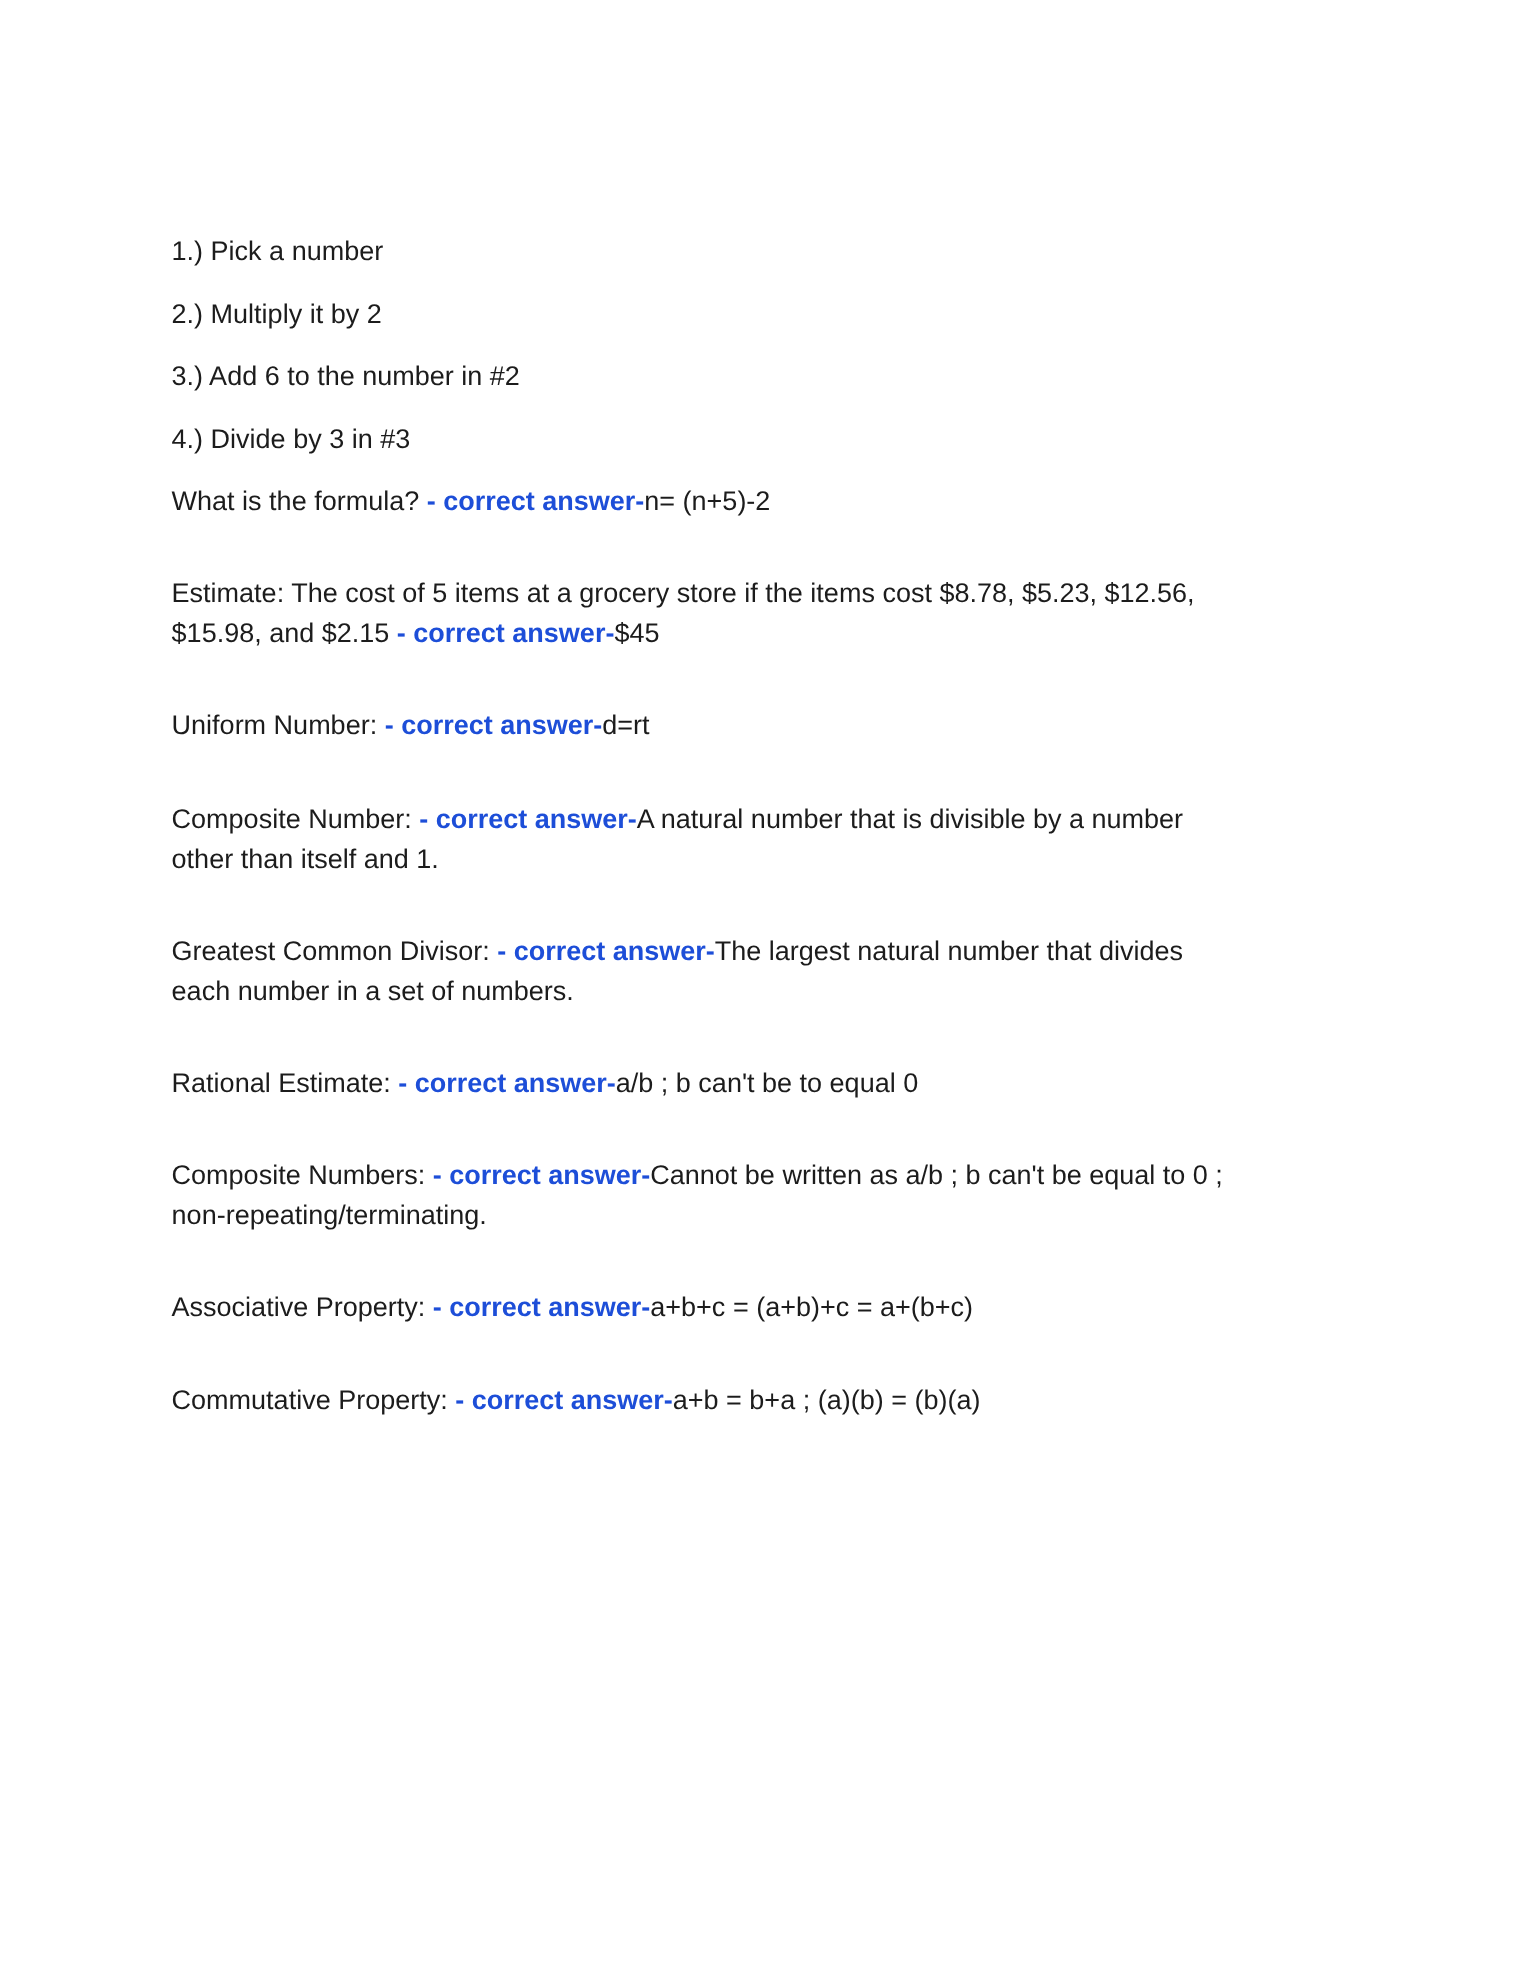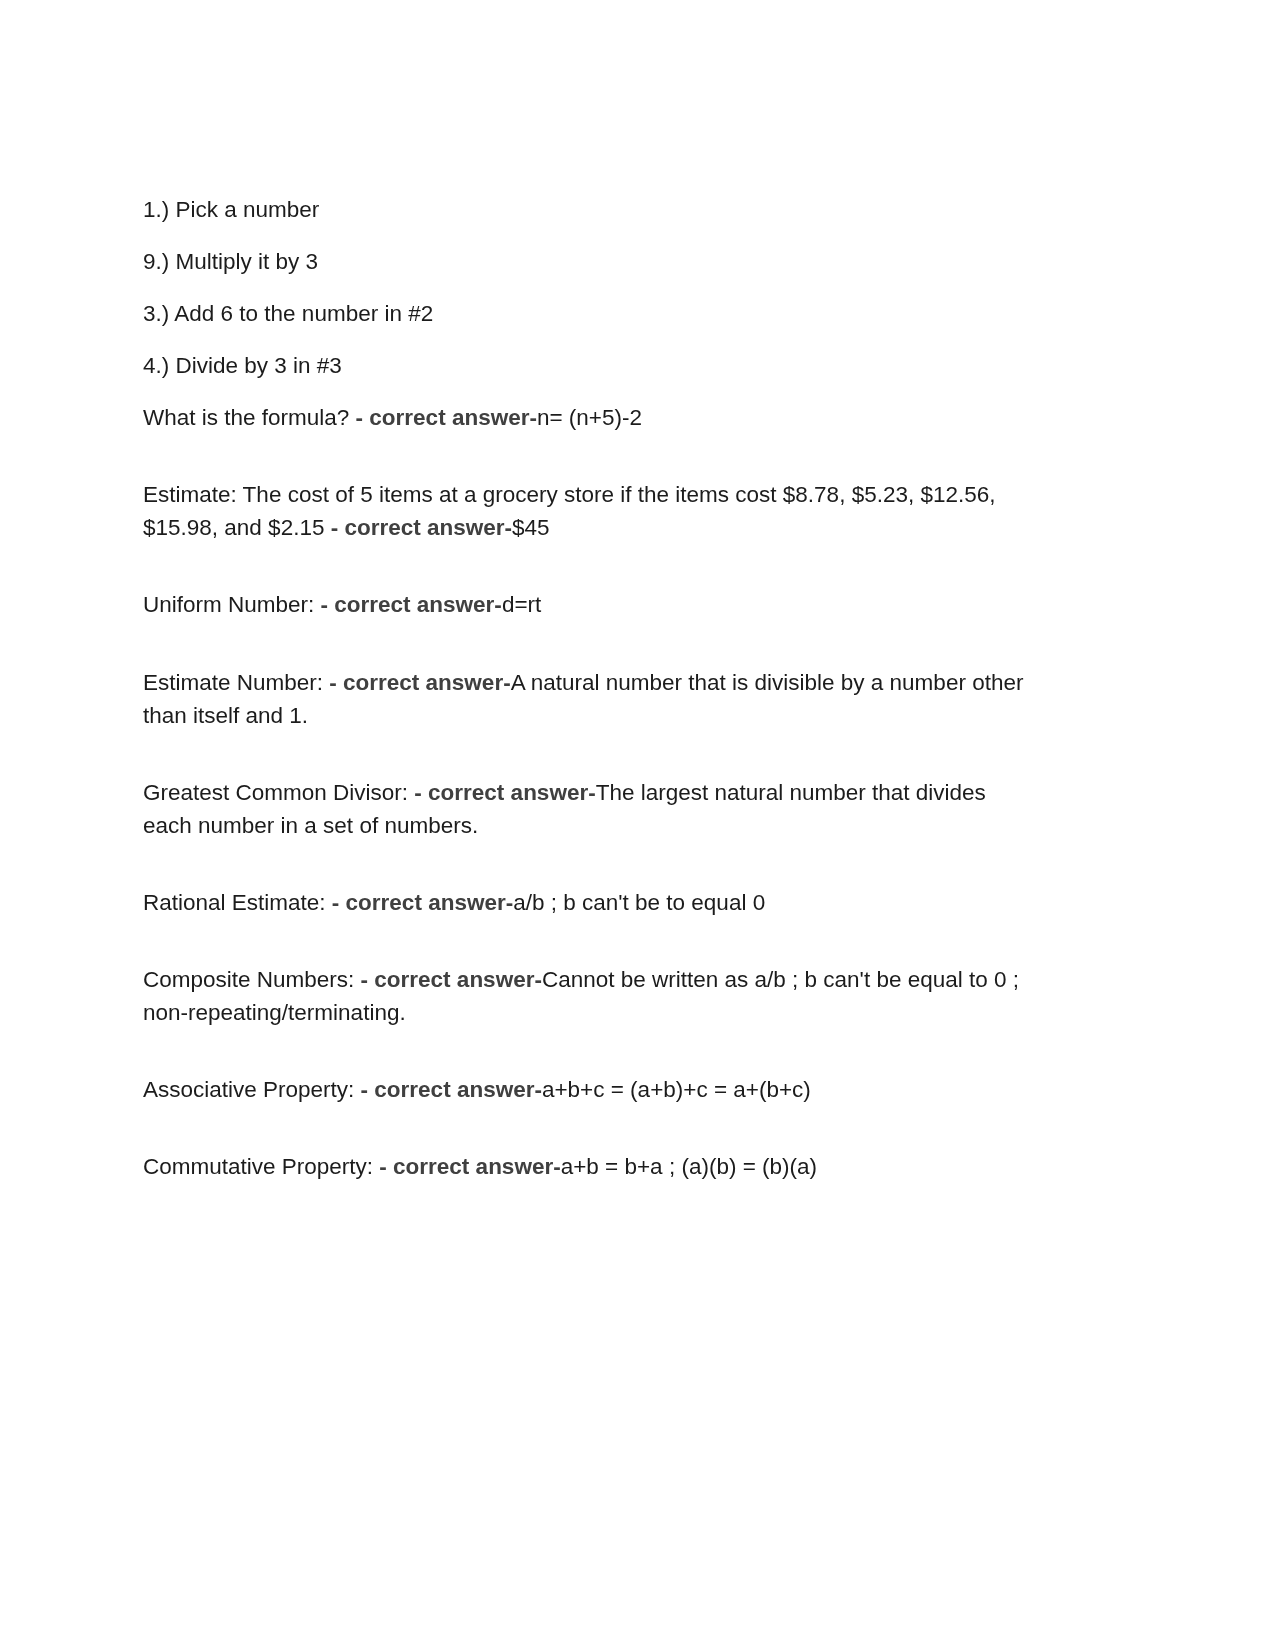--- a/index.html
+++ b/index.html
@@ -19,44 +19,44 @@
     padding: 193px 228px 60px 143px;
     overflow: hidden;
   }
   .para {
     margin: 0 0 19px 0;
   }
   .gap {
     margin-top: 44px;
   }
   .marker {
-    color: #404040;
+    color: #1d4ed8;
     font-weight: bold;
   }
 </style>
 </head>
 <body>
 
 <div class="page">
 
   <p class="para"><span>1.) Pick a number</span></p>
 
-  <p class="para"><span>9.) Multiply it by 3</span></p>
+  <p class="para"><span>2.) Multiply it by 2</span></p>
 
   <p class="para"><span>3.) Add 6 to the number in #2</span></p>
 
   <p class="para"><span>4.) Divide by 3 in #3</span></p>
 
   <p class="para"><span>What is the formula? </span><span class="marker">- correct answer-</span><span>n= (n+5)-2</span></p>
 
   <p class="para gap"><span>Estimate: The cost of 5 items at a grocery store if the items cost $8.78, $5.23, $12.56, $15.98, and $2.15 </span><span class="marker">- correct answer-</span><span>$45</span></p>
 
   <p class="para gap"><span>Uniform Number: </span><span class="marker">- correct answer-</span><span>d=rt</span></p>
 
-  <p class="para gap"><span>Estimate Number: </span><span class="marker">- correct answer-</span><span>A natural number that is divisible by a number other than itself and 1.</span></p>
+  <p class="para gap"><span>Composite Number: </span><span class="marker">- correct answer-</span><span>A natural number that is divisible by a number other than itself and 1.</span></p>
 
   <p class="para gap"><span>Greatest Common Divisor: </span><span class="marker">- correct answer-</span><span>The largest natural number that divides each number in a set of numbers.</span></p>
 
   <p class="para gap"><span>Rational Estimate: </span><span class="marker">- correct answer-</span><span>a/b ; b can't be to equal 0</span></p>
 
   <p class="para gap"><span>Composite Numbers: </span><span class="marker">- correct answer-</span><span>Cannot be written as a/b ; b can't be equal to 0 ; non-repeating/terminating.</span></p>
 
   <p class="para gap"><span>Associative Property: </span><span class="marker">- correct answer-</span><span>a+b+c = (a+b)+c = a+(b+c)</span></p>
 
   <p class="para gap"><span>Commutative Property: </span><span class="marker">- correct answer-</span><span>a+b = b+a ; (a)(b) = (b)(a)</span></p>

